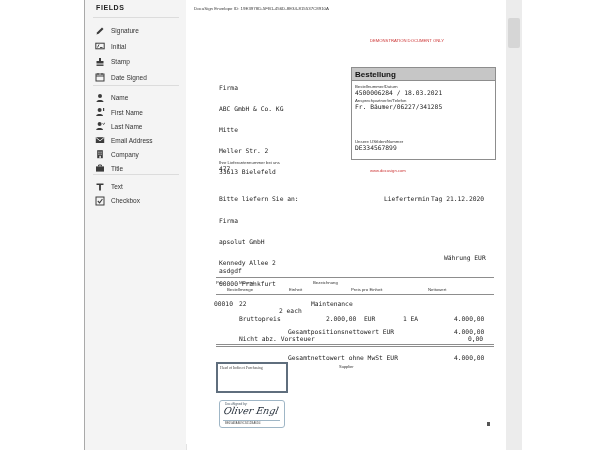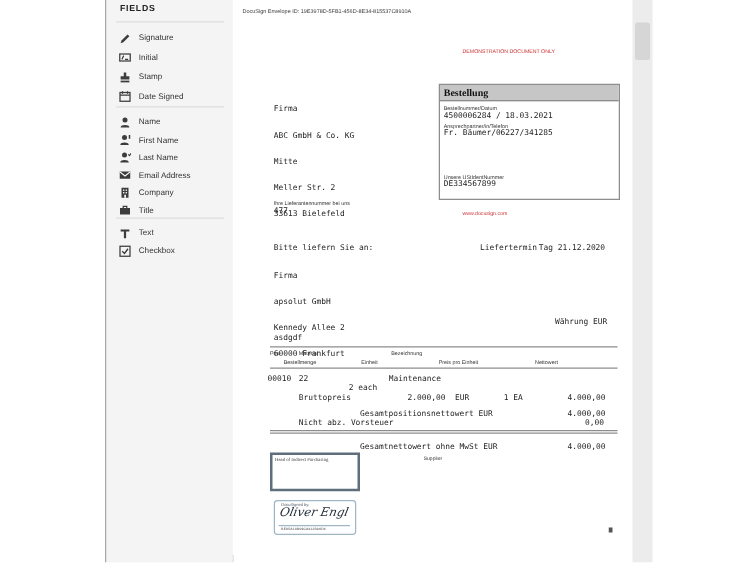--- a/index.html
+++ b/index.html
@@ -17,21 +17,21 @@
   #page{position:absolute;left:186px;top:0;width:319px;height:444px;background:#fff;}
   .abs{position:absolute;white-space:pre;}
   .mono{font-family:"DejaVu Sans Mono",monospace;font-size:6.3px;color:#1c1c1c;line-height:7px;}
   .tiny{font-family:"Liberation Sans",sans-serif;font-size:4.3px;color:#333;}
   .red{color:#cc3333;font-size:4.2px;line-height:5.4px;font-family:"Liberation Sans",sans-serif;}
   .envline{font-size:4.4px;color:#3c3c3c;}
   .rule{position:absolute;height:1px;background:#8d8d8d;}
   
   #orderbox{position:absolute;left:165px;top:67px;width:143px;height:91px;border:1px solid #8d8d8d;background:#fff;}
   #orderbox .hd{position:absolute;left:0;top:0;right:0;height:13px;background:#c6c6c6;border-bottom:1px solid #8d8d8d;
-                font-size:8px;font-weight:bold;color:#111;padding:2px 0 0 3px;box-sizing:border-box;font-family:Liberation Serif, serif;}
+                font-size:8px;font-weight:bold;color:#111;padding:2px 0 0 3px;box-sizing:border-box;}
   
   #purchbox{position:absolute;left:30px;top:362px;width:68px;height:27px;border:2px solid #5f6e7d;background:#fff;}
   #purchbox .lbl{position:absolute;left:2px;top:2px;font-size:3.8px;color:#444;font-family:"Liberation Serif",serif;}
   
   #stamp{position:absolute;left:33px;top:400px;width:64px;height:26px;border:1px solid #9fb6c6;border-radius:3px;background:#fff;}
   #stamp .ds-by{position:absolute;left:5px;top:1px;font-size:3.2px;color:#4a5a66;}
   #stamp .sig{position:absolute;left:4px;top:4px;font-family:"DejaVu Serif",serif;font-style:italic;
               font-size:9.5px;color:#1d2733;transform:skewX(-12deg);}
   #stamp .sig-line{position:absolute;left:3px;right:4px;top:19px;height:1px;background:#9fb6c6;}
   #stamp .sig-id{position:absolute;left:5px;top:20.5px;font-size:2.6px;color:#333;letter-spacing:.2px;}

